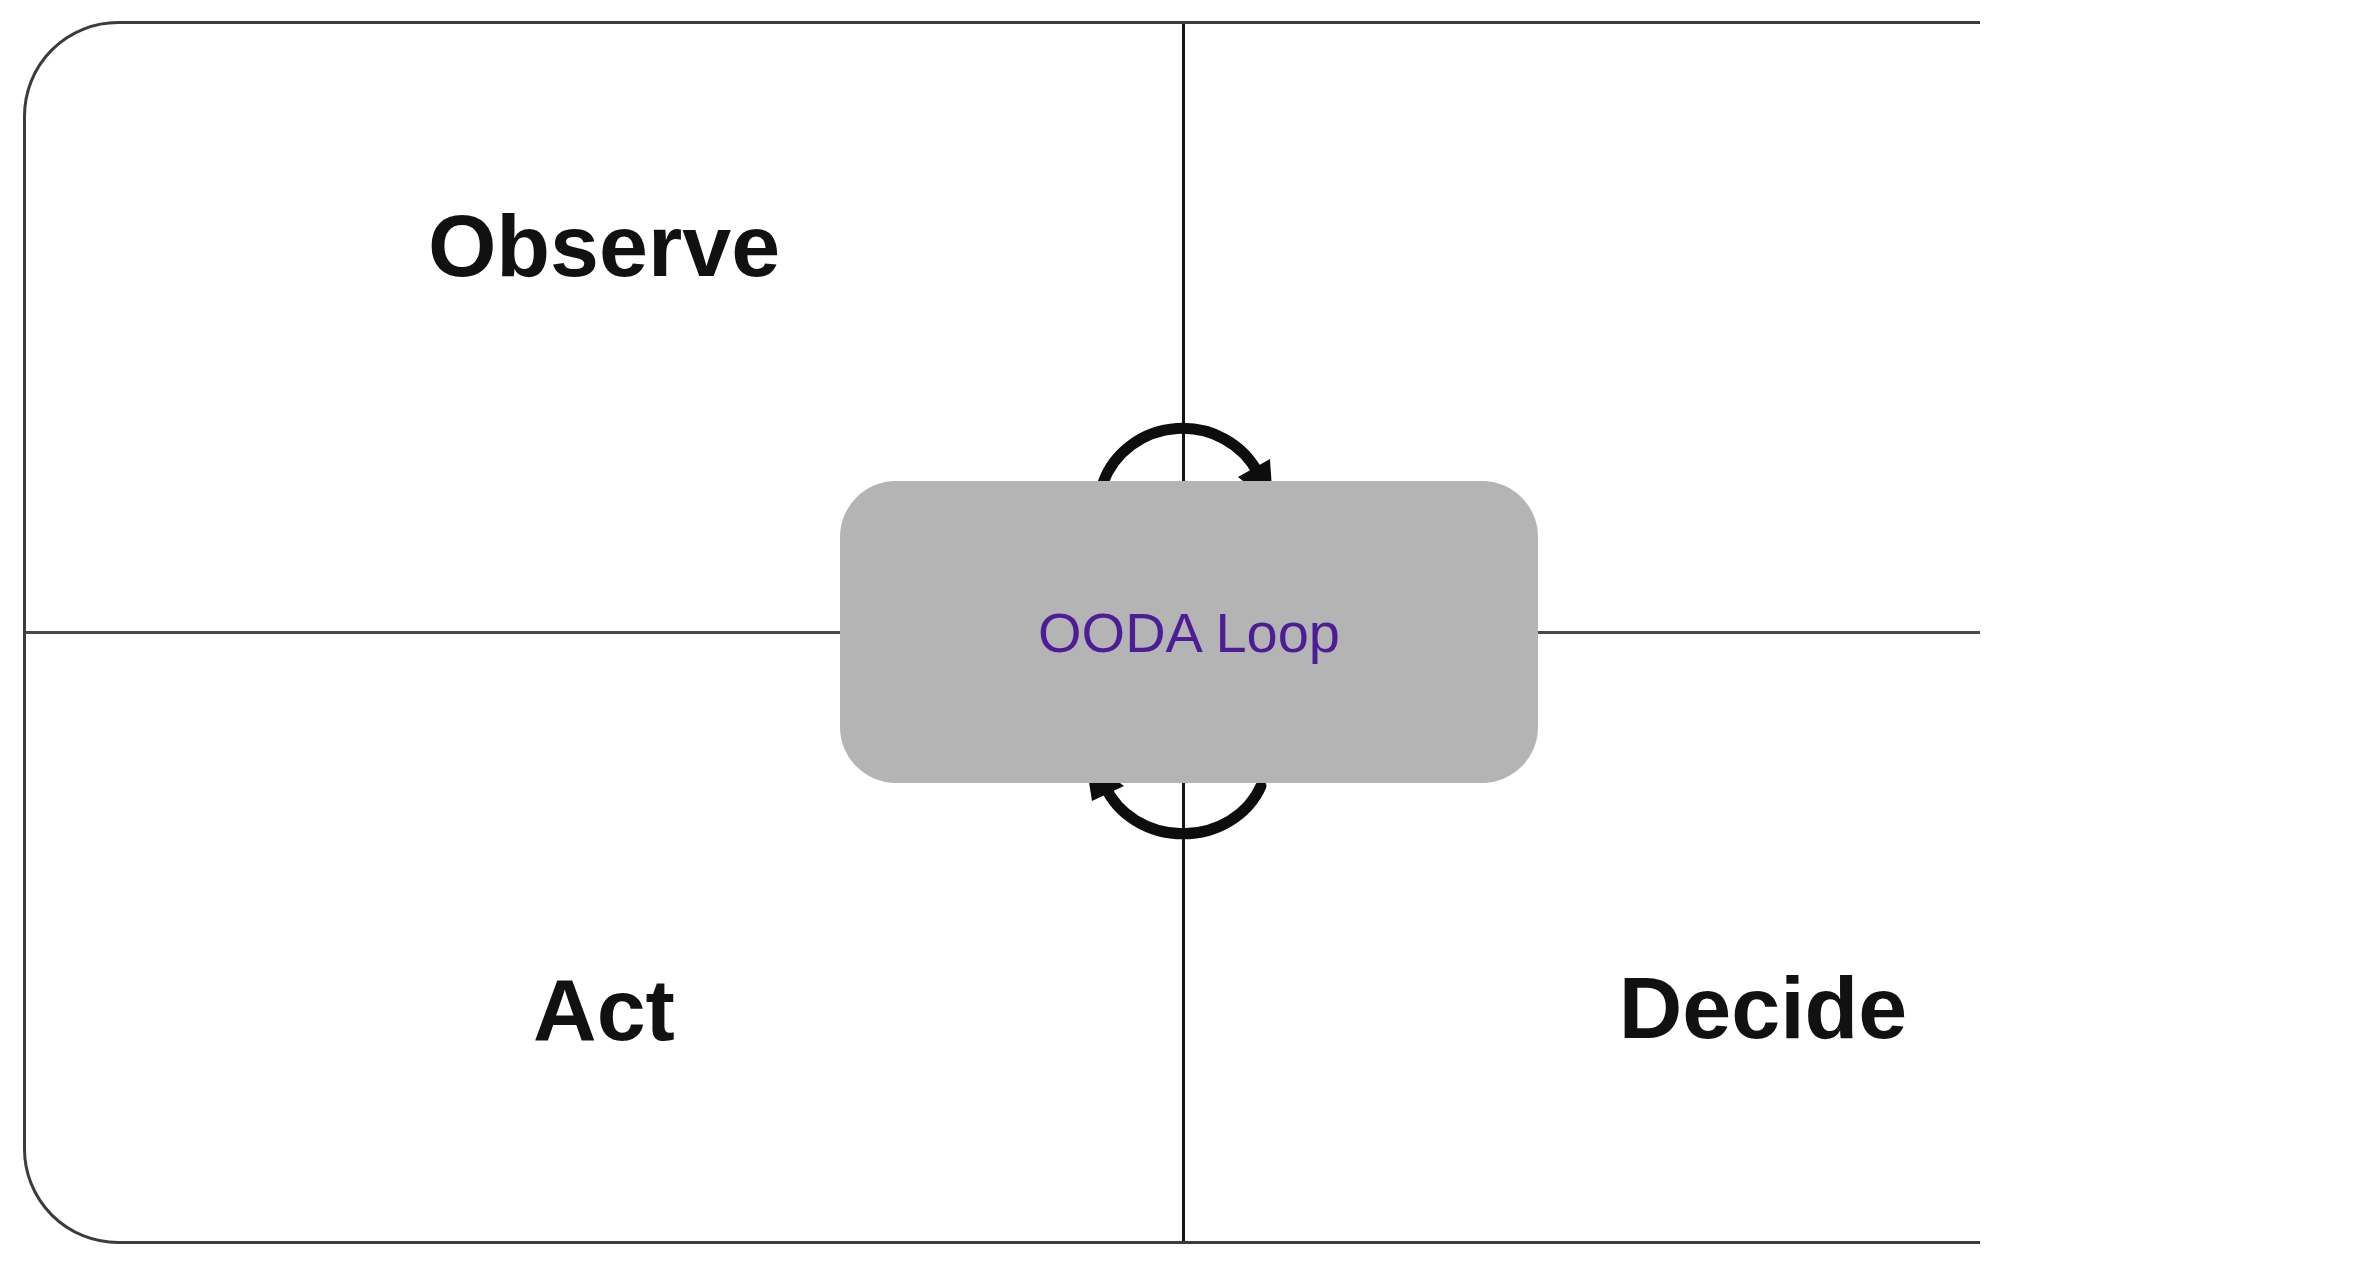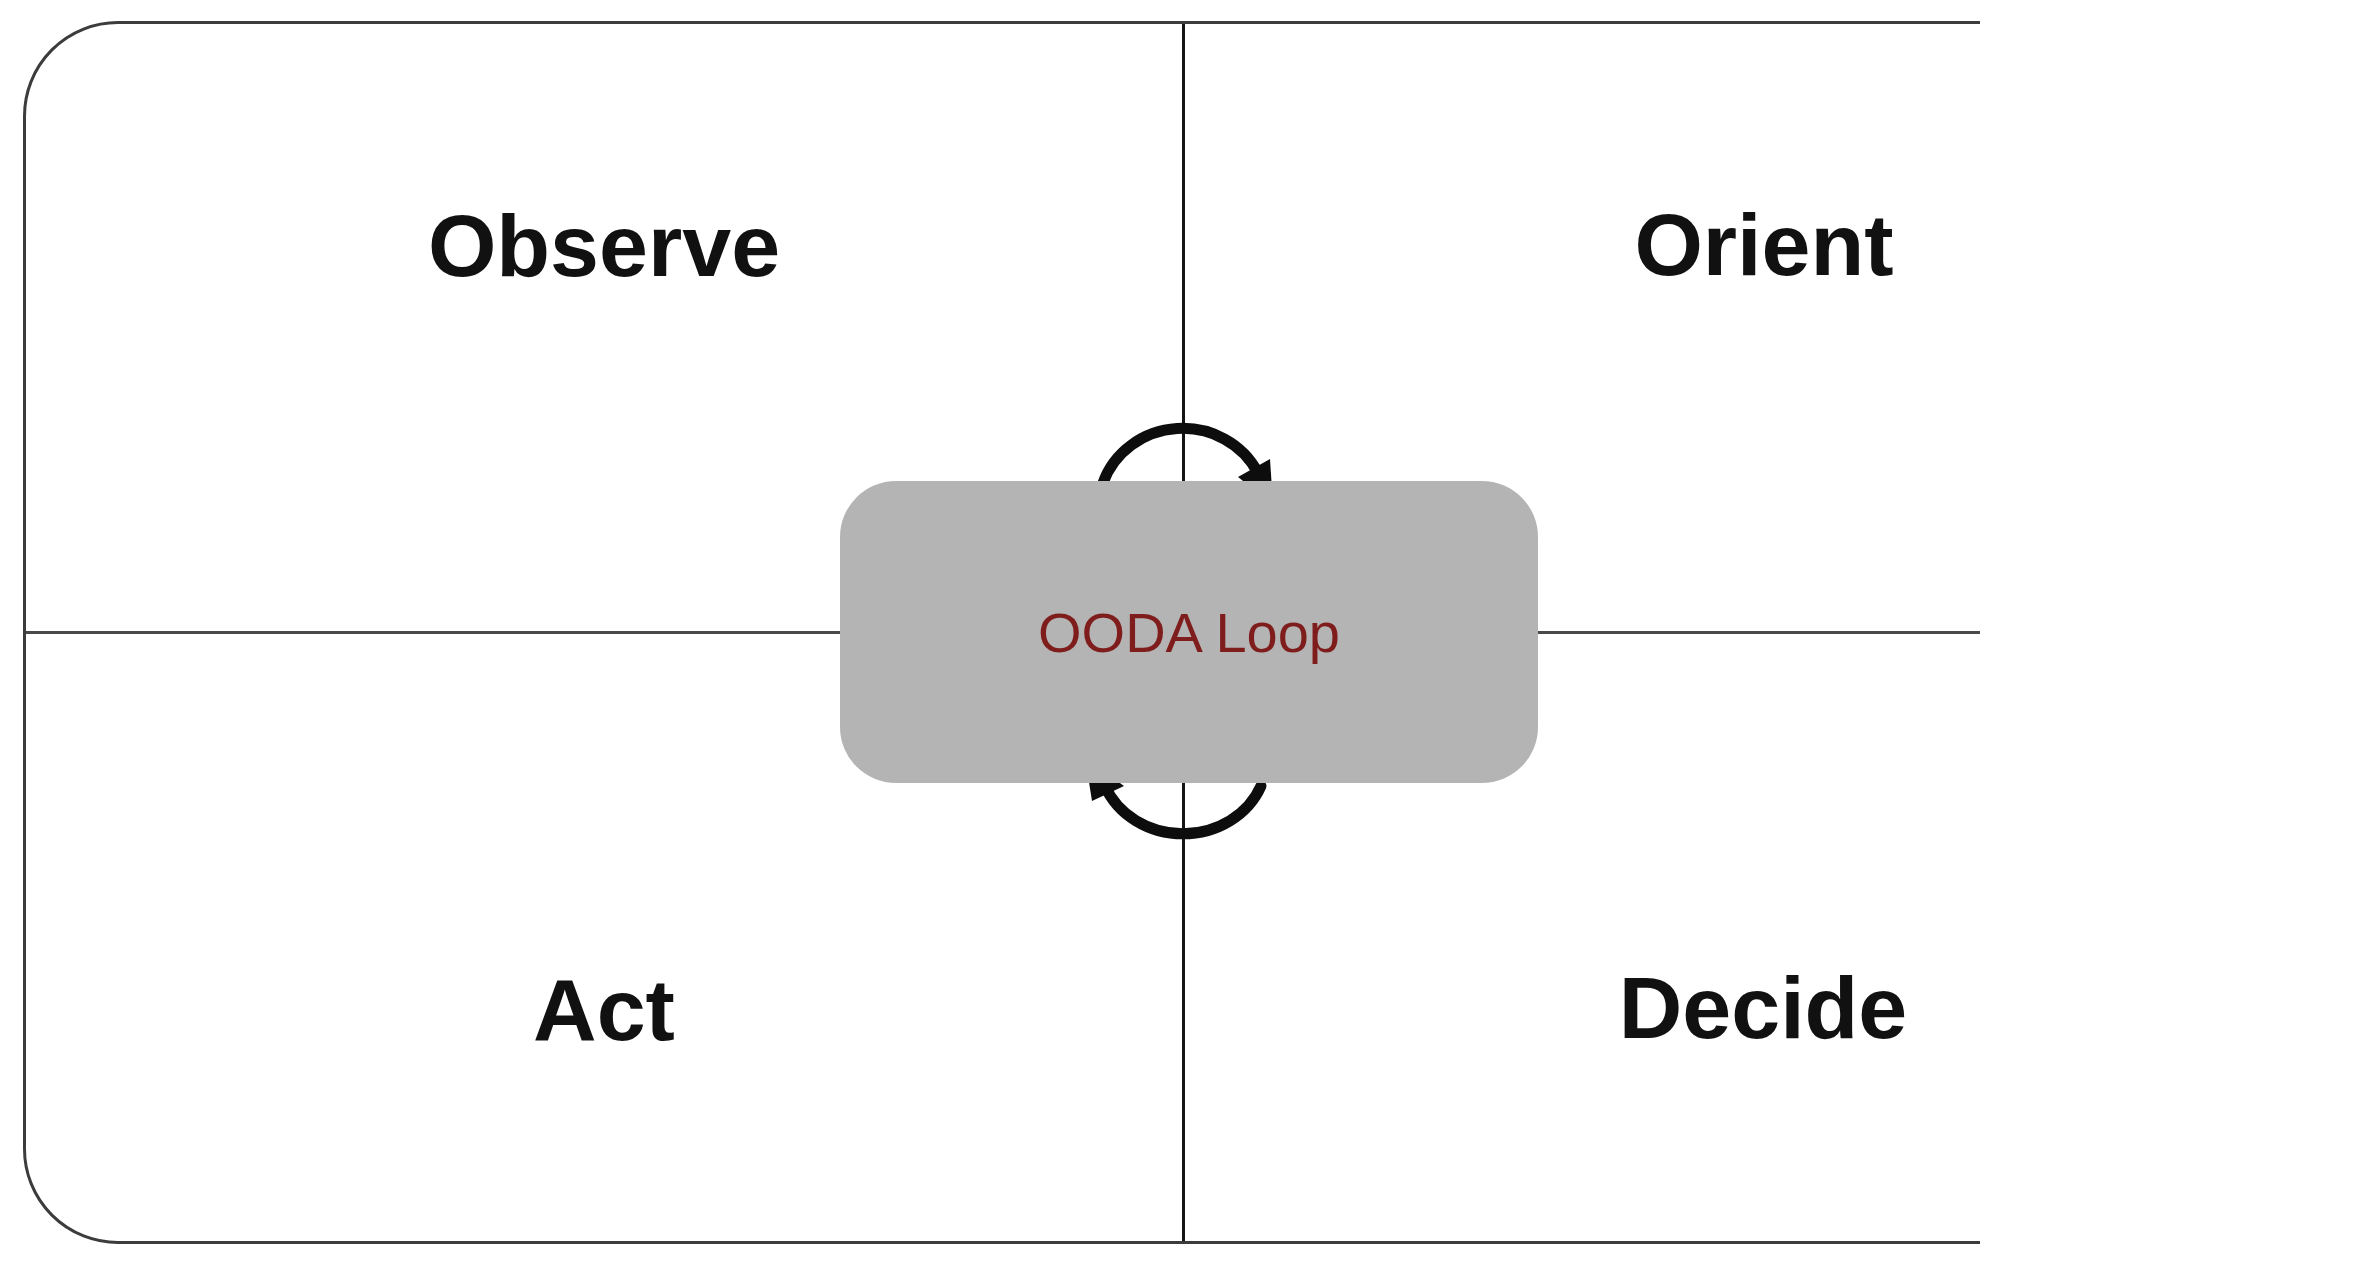--- a/index.html
+++ b/index.html
@@ -72,37 +72,36 @@
     height: 302px;
     background: #b4b4b4;
     border-radius: 56px;
     display: flex;
     align-items: center;
     justify-content: center;
   }
   .center-box-label {
     font-size: 56px;
     font-weight: 400;
-    color: #7f1d1d;
+    color: #4c1d95;
     white-space: nowrap;
   }
 </style>
 </head>
 <body>
 
 <div class="canvas">
 
   <div class="frame">
     <div class="divider-vertical"></div>
     <div class="divider-horizontal"></div>
   </div>
 
   <div class="quadrant-label label-observe">Observe</div>
 
-  <div class="quadrant-label label-orient">Orient</div>
 
   <div class="quadrant-label label-act">Act</div>
 
   <div class="quadrant-label label-decide">Decide</div>
 
   <svg class="arrows-layer" viewBox="0 0 2364 1275">
 
     <g>
       <path d="M 1103 483 A 84 80 0 0 1 1258 473" fill="none" stroke-width="11" stroke-linecap="round" stroke="#0d0d0d"></path>
       <polygon points="1270,459 1238,477 1273,505" fill="#0d0d0d"></polygon>

